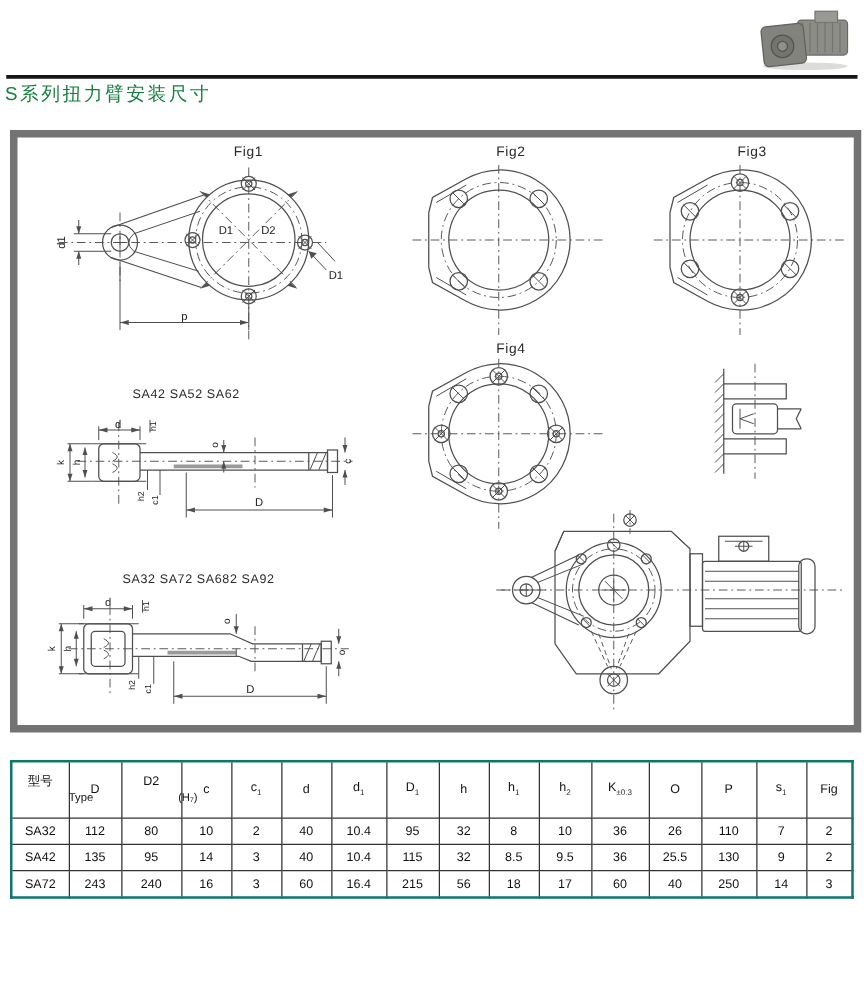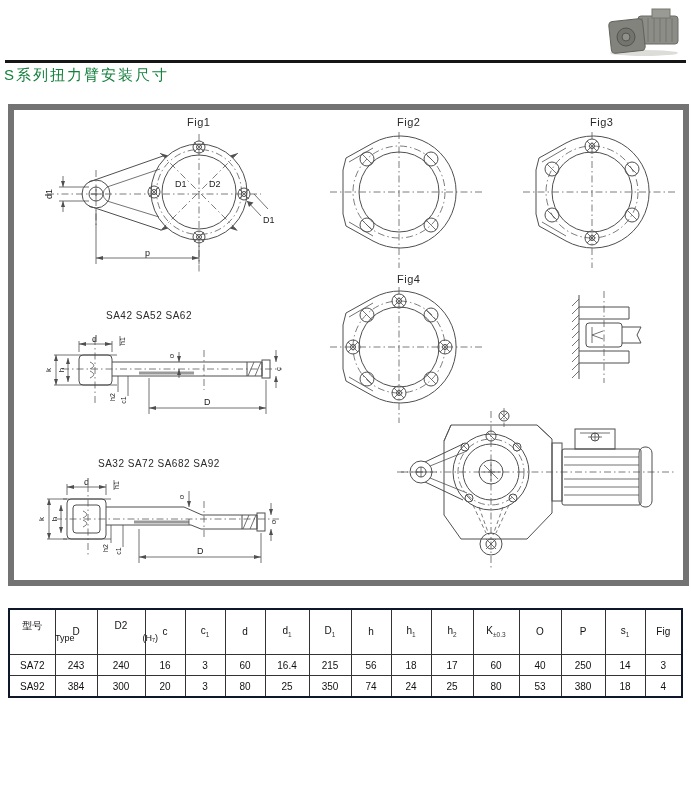--- a/index.html
+++ b/index.html
@@ -11,21 +11,21 @@
   .panel{position:absolute;left:8px;top:104px;width:669px;height:470px;border:6px solid #737373;background:#fff;}
   svg{overflow:visible;display:block;}
   .st{stroke:#4f4f4f;fill:none;stroke-width:1;}
   .cl{stroke:#5a5a5a;fill:none;stroke-width:.8;stroke-dasharray:7 3 1.5 3;}
   .dash{stroke:#5a5a5a;fill:none;stroke-width:.8;stroke-dasharray:4 3;}
   .thin{stroke:#4f4f4f;fill:none;stroke-width:.8;}
   .gray{stroke:#9a9a9a;stroke-width:3;fill:none;}
   .lbl{fill:#222;stroke:none;font-size:9px;font-family:"Liberation Sans",sans-serif;}
   .arr{fill:#4f4f4f;stroke:none;}
   table.spec{position:absolute;left:8px;top:608px;width:675px;border-collapse:collapse;table-layout:fixed;
-    border:2px solid #0f172a;font-size:10px;text-align:center;color:#111;}
+    border:2px solid #0f766e;font-size:10px;text-align:center;color:#111;}
   table.spec th,table.spec td{border:1px solid #333;padding:0;font-weight:normal;}
   table.spec th{height:44px;line-height:1.25;}
   table.spec td{height:20px;}
   table.spec sub{font-size:6.5px;color:#333;}
   .h2l{font-size:9px;padding-left:45px;}
 </style>
 </head>
 <body>
 
 <svg class="abs" style="left:604px;top:6px" width="82" height="52" viewBox="0 0 82 52">
@@ -392,49 +392,67 @@
         <th><span>h</span><sub>2</sub></th>
         <th><span>K</span><sub>±0.3</sub></th>
         <th><span>O</span></th>
         <th><span>P</span></th>
         <th><span>s</span><sub>1</sub></th>
         <th><span>Fig</span></th>
       </tr>
   </thead>
   <tbody>
       <tr>
+        <td>SA32</td>
+        <td>112</td>
+        <td>80</td>
+        <td>10</td>
+        <td>2</td>
+        <td>40</td>
+        <td>10.4</td>
+        <td>95</td>
+        <td>32</td>
+        <td>8</td>
+        <td>10</td>
+        <td>36</td>
+        <td>26</td>
+        <td>110</td>
+        <td>7</td>
+        <td>2</td>
+      </tr>
+      <tr>
+        <td>SA42</td>
+        <td>135</td>
+        <td>95</td>
+        <td>14</td>
+        <td>3</td>
+        <td>40</td>
+        <td>10.4</td>
+        <td>115</td>
+        <td>32</td>
+        <td>8.5</td>
+        <td>9.5</td>
+        <td>36</td>
+        <td>25.5</td>
+        <td>130</td>
+        <td>9</td>
+        <td>2</td>
+      </tr>
+      <tr>
         <td>SA72</td>
         <td>243</td>
         <td>240</td>
         <td>16</td>
         <td>3</td>
         <td>60</td>
         <td>16.4</td>
         <td>215</td>
         <td>56</td>
         <td>18</td>
         <td>17</td>
         <td>60</td>
         <td>40</td>
         <td>250</td>
         <td>14</td>
         <td>3</td>
       </tr>
-      <tr>
-        <td>SA92</td>
-        <td>384</td>
-        <td>300</td>
-        <td>20</td>
-        <td>3</td>
-        <td>80</td>
-        <td>25</td>
-        <td>350</td>
-        <td>74</td>
-        <td>24</td>
-        <td>25</td>
-        <td>80</td>
-        <td>53</td>
-        <td>380</td>
-        <td>18</td>
-        <td>4</td>
-      </tr>
     </tbody>
 </table>
 
 </body></html>

